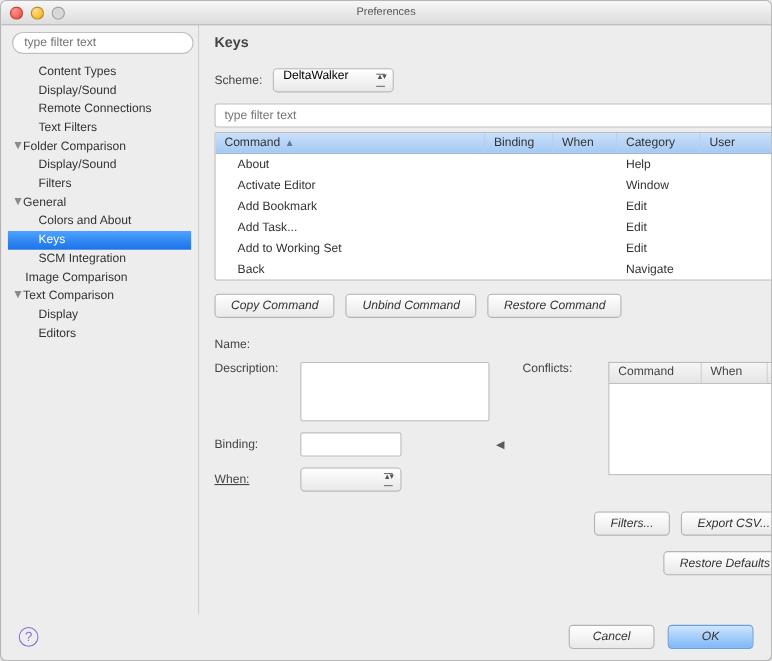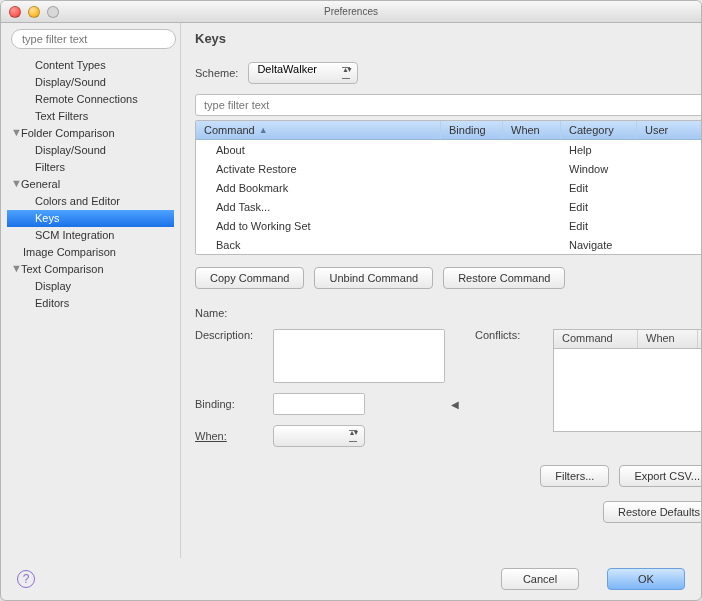--- a/index.html
+++ b/index.html
@@ -42,39 +42,39 @@
   .tbody { }
   .tr { display:flex; height:19px; align-items:center; }
   .td { padding: 0 8px; color:#333; overflow:hidden; text-overflow:ellipsis; white-space:nowrap; }
   .c-cmd { width: 245px; }
   .c-bind { width: 62px; }
   .c-when { width: 58px; }
   .c-cat { width: 76px; }
   .c-user { flex: 1; }
   .td.c-cmd { padding-left: 20px; }
 
-  .btn { height: 22px; background: linear-gradient(#ffffff,#e9e9e9); border:1px solid #b3b3b3; border-radius: 4px; padding: 0 14px; display:inline-flex; align-items:center; justify-content:center; color:#333; cursor:default; }
+  .btn { height: 22px; background: linear-gradient(#ffffff,#e9e9e9); border:1px solid #b3b3b3; border-radius: 4px; padding: 0 14px; display:inline-flex; align-items:center; justify-content:center; color:#333; cursor:default;font-style:italic; }
   .btn.primary { background: linear-gradient(#cfe6ff,#7db6f6); border-color:#6a9fe0; }
   .btn-row { display:flex; gap: 10px; margin-top: 12px; }
 
   .form-grid { display:grid; grid-template-columns: 72px 150px 16px 18px 72px 1fr; column-gap: 6px; row-gap: 10px; margin-top: 18px; align-items:start; }
   .textbox { border:1px solid #bdbdbd; background:#fff; border-radius:2px; }
   .desc-box { height: 54px; }
   .bind-box { height: 22px; width: 92px; }
   .tri-left { color:#5a5a5a; font-size:10px; align-self:center; }
 
   .conflicts-head { display:flex; border:1px solid #bcbcbc; border-bottom: none; height: 19px; background: linear-gradient(#f5f5f5,#e6e6e6); }
   .ch { border-right:1px solid #d0d0d0; padding:2px 8px; color:#444; }
   .ch1 { width: 84px; } .ch2 { width: 60px; } .ch3 { flex:1; border-right:none; }
   .conflicts-body { border:1px solid #bcbcbc; height: 84px; background:#fff; }
 
   .right-actions { display:flex; justify-content:flex-end; gap: 10px; margin-top: 18px; }
   .footer { display:flex; align-items:center; justify-content:space-between; padding: 10px 16px; }
   .help { width:18px; height:18px; border-radius:50%; border:1.5px solid #8b6ed6; color:#8b6ed6; display:flex; align-items:center; justify-content:center; font-size:12px; }
-  .foot-btns { display:flex; gap: 28px; align-items: flex-end; }
+  .foot-btns { display:flex; gap: 12px; align-items: flex-end; }
   .ok { width: 78px; justify-content:center; }
 </style>
 </head>
 <body>
 
 <div class="window">
   <div class="titlebar">
     <div class="tl-buttons">
       <div class="tl-btn tl-close"></div>
       <div class="tl-btn tl-min"></div>
@@ -88,21 +88,21 @@
       <input class="filter-pill" placeholder="type filter text" style="">
       <div class="tree" id="tree">
           <div class="tree-row ind2"><span class="tree-label">Content Types</span></div>
           <div class="tree-row ind2"><span class="tree-label">Display/Sound</span></div>
           <div class="tree-row ind2"><span class="tree-label">Remote Connections</span></div>
           <div class="tree-row ind2"><span class="tree-label">Text Filters</span></div>
           <div class="tree-row ind1"><span class="tree-tri">▼</span><span class="tree-label">Folder Comparison</span></div>
           <div class="tree-row ind2"><span class="tree-label">Display/Sound</span></div>
           <div class="tree-row ind2"><span class="tree-label">Filters</span></div>
           <div class="tree-row ind1"><span class="tree-tri">▼</span><span class="tree-label">General</span></div>
-          <div class="tree-row ind2"><span class="tree-label">Colors and Editor</span></div>
+          <div class="tree-row ind2"><span class="tree-label">Colors and About</span></div>
           <div class="tree-row sel ind2"><span class="tree-label">Keys</span></div>
           <div class="tree-row ind2"><span class="tree-label">SCM Integration</span></div>
           <div class="tree-row ind1ni"><span class="tree-label">Image Comparison</span></div>
           <div class="tree-row ind1"><span class="tree-tri">▼</span><span class="tree-label">Text Comparison</span></div>
           <div class="tree-row ind2"><span class="tree-label">Display</span></div>
           <div class="tree-row ind2"><span class="tree-label">Editors</span></div>
         </div>
     </div>
 
     <div class="content">
@@ -131,21 +131,21 @@
         </div>
         <div class="tbody" id="tbody">
             <div class="tr">
               <div class="td c-cmd">About</div>
               <div class="td c-bind"></div>
               <div class="td c-when"></div>
               <div class="td c-cat">Help</div>
               <div class="td c-user"></div>
             </div>
             <div class="tr">
-              <div class="td c-cmd">Activate Restore</div>
+              <div class="td c-cmd">Activate Editor</div>
               <div class="td c-bind"></div>
               <div class="td c-when"></div>
               <div class="td c-cat">Window</div>
               <div class="td c-user"></div>
             </div>
             <div class="tr">
               <div class="td c-cmd">Add Bookmark</div>
               <div class="td c-bind"></div>
               <div class="td c-when"></div>
               <div class="td c-cat">Edit</div>

